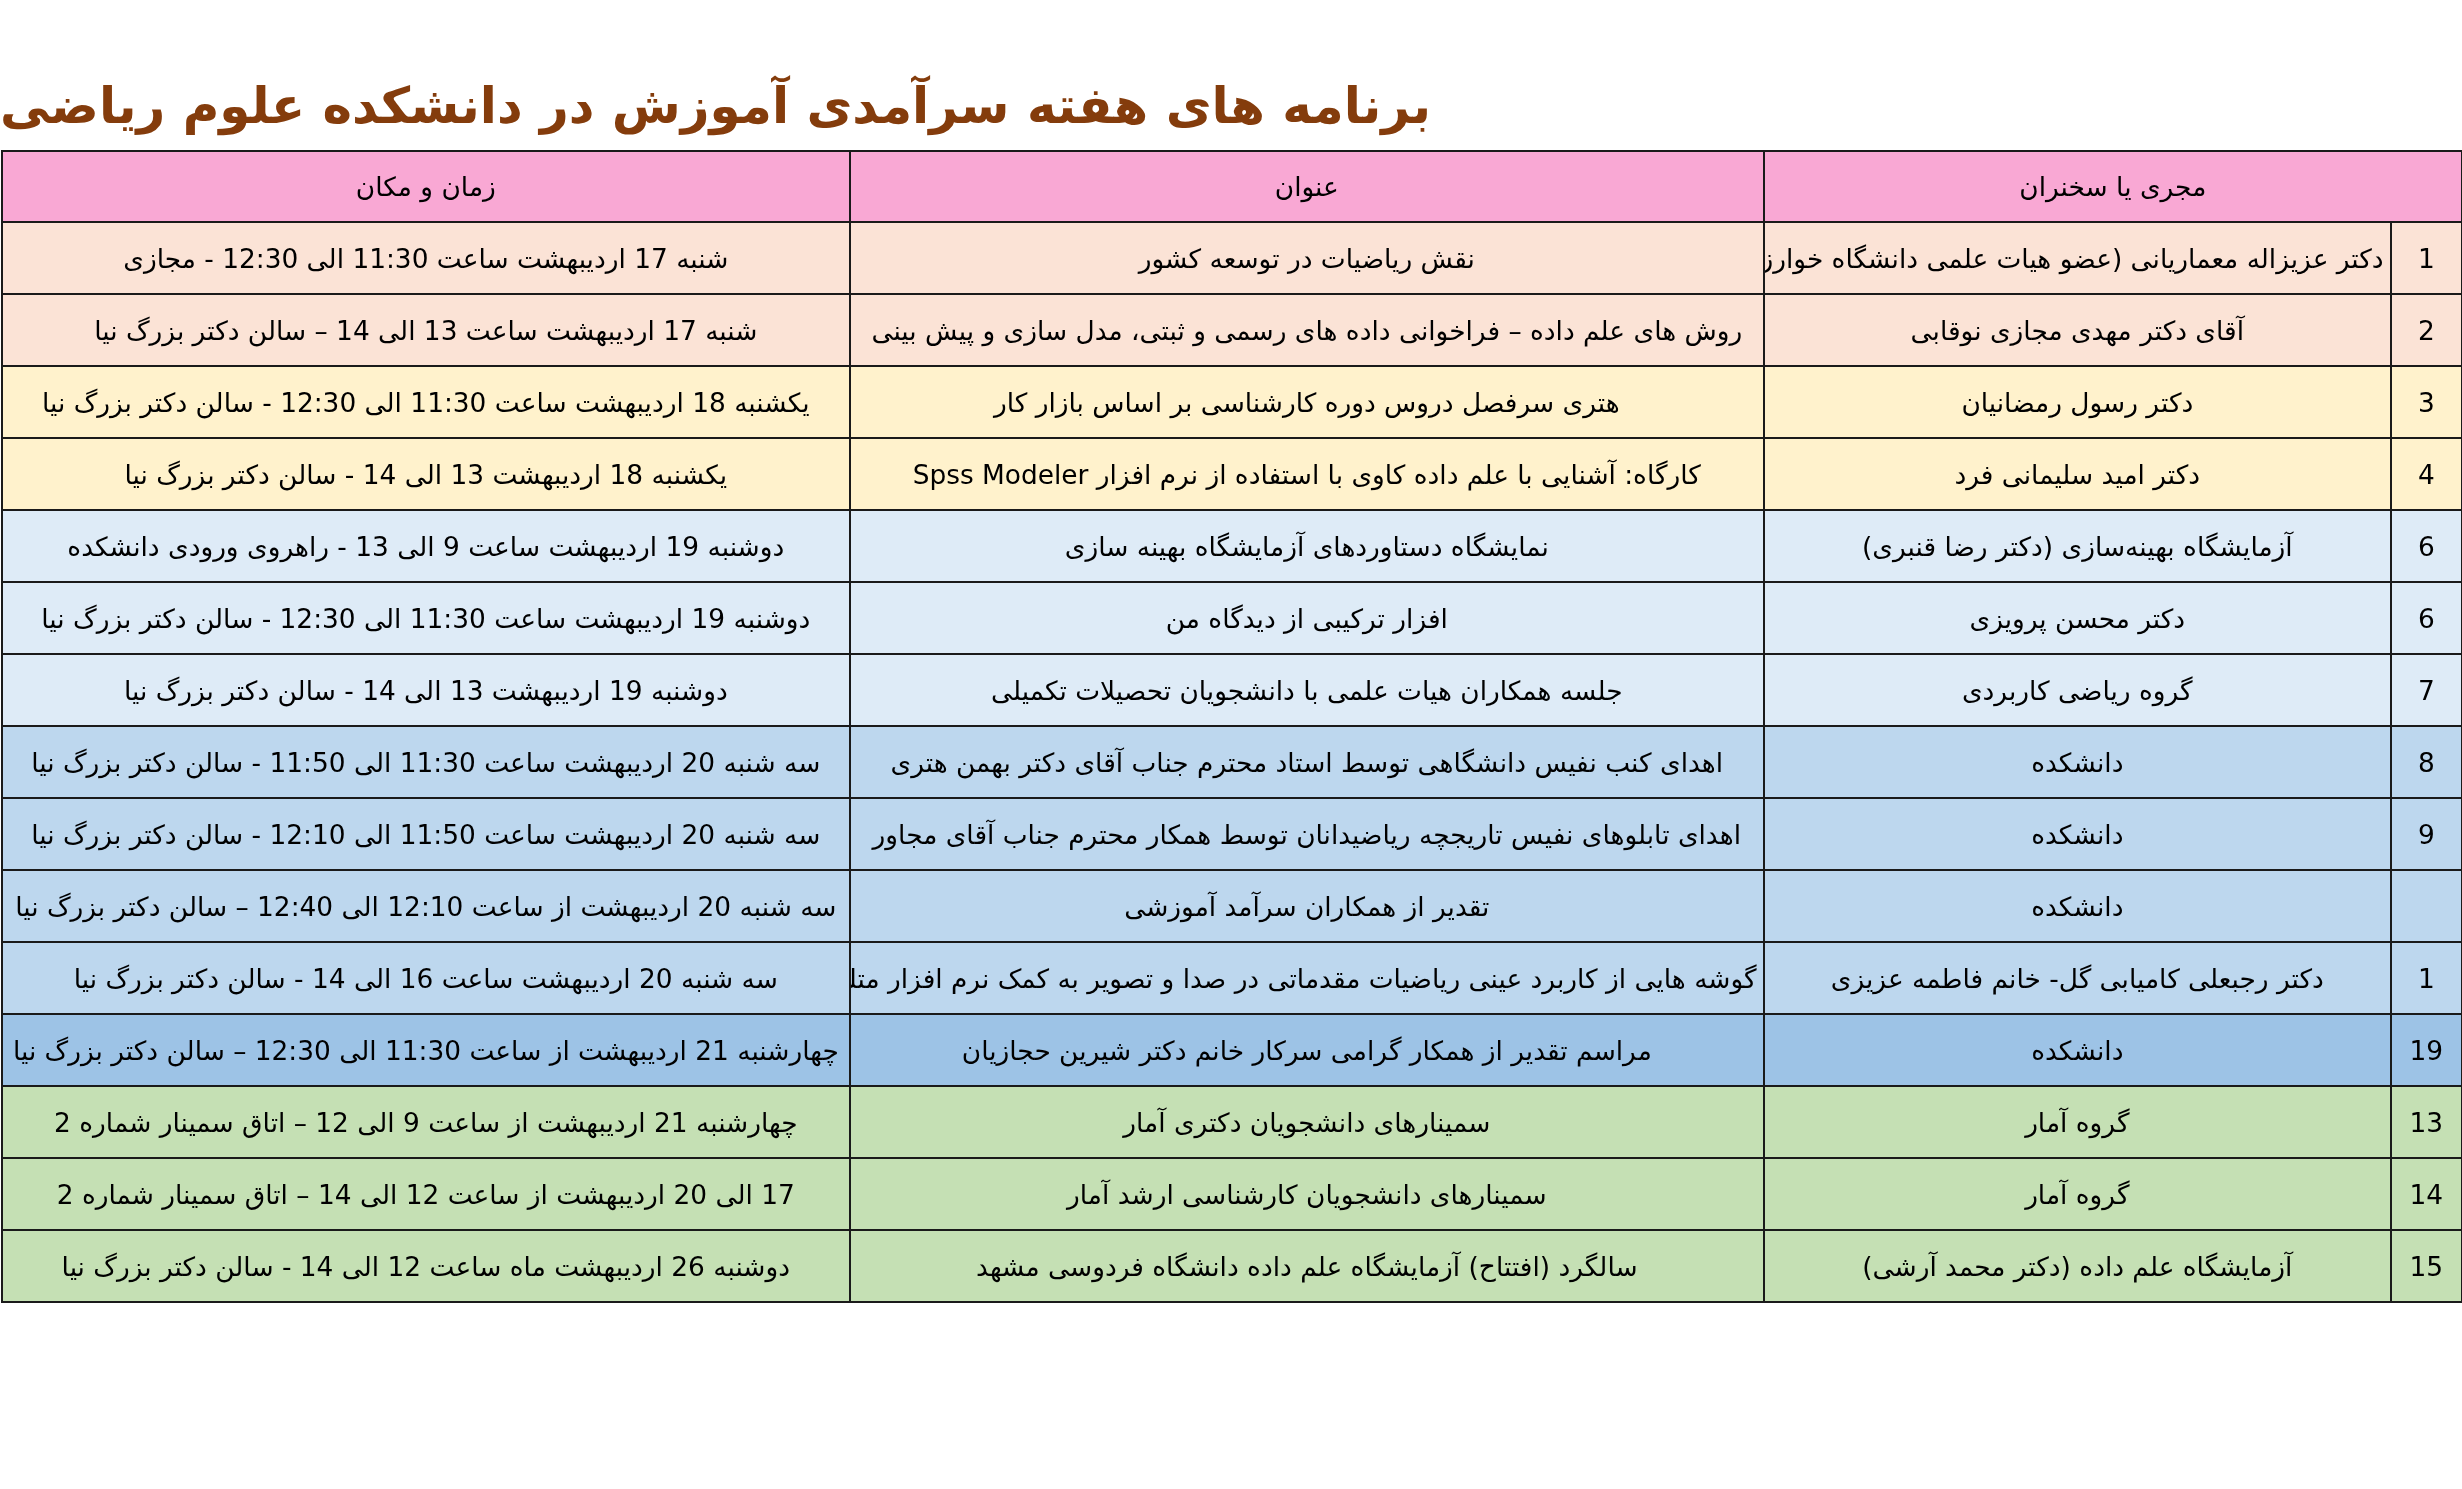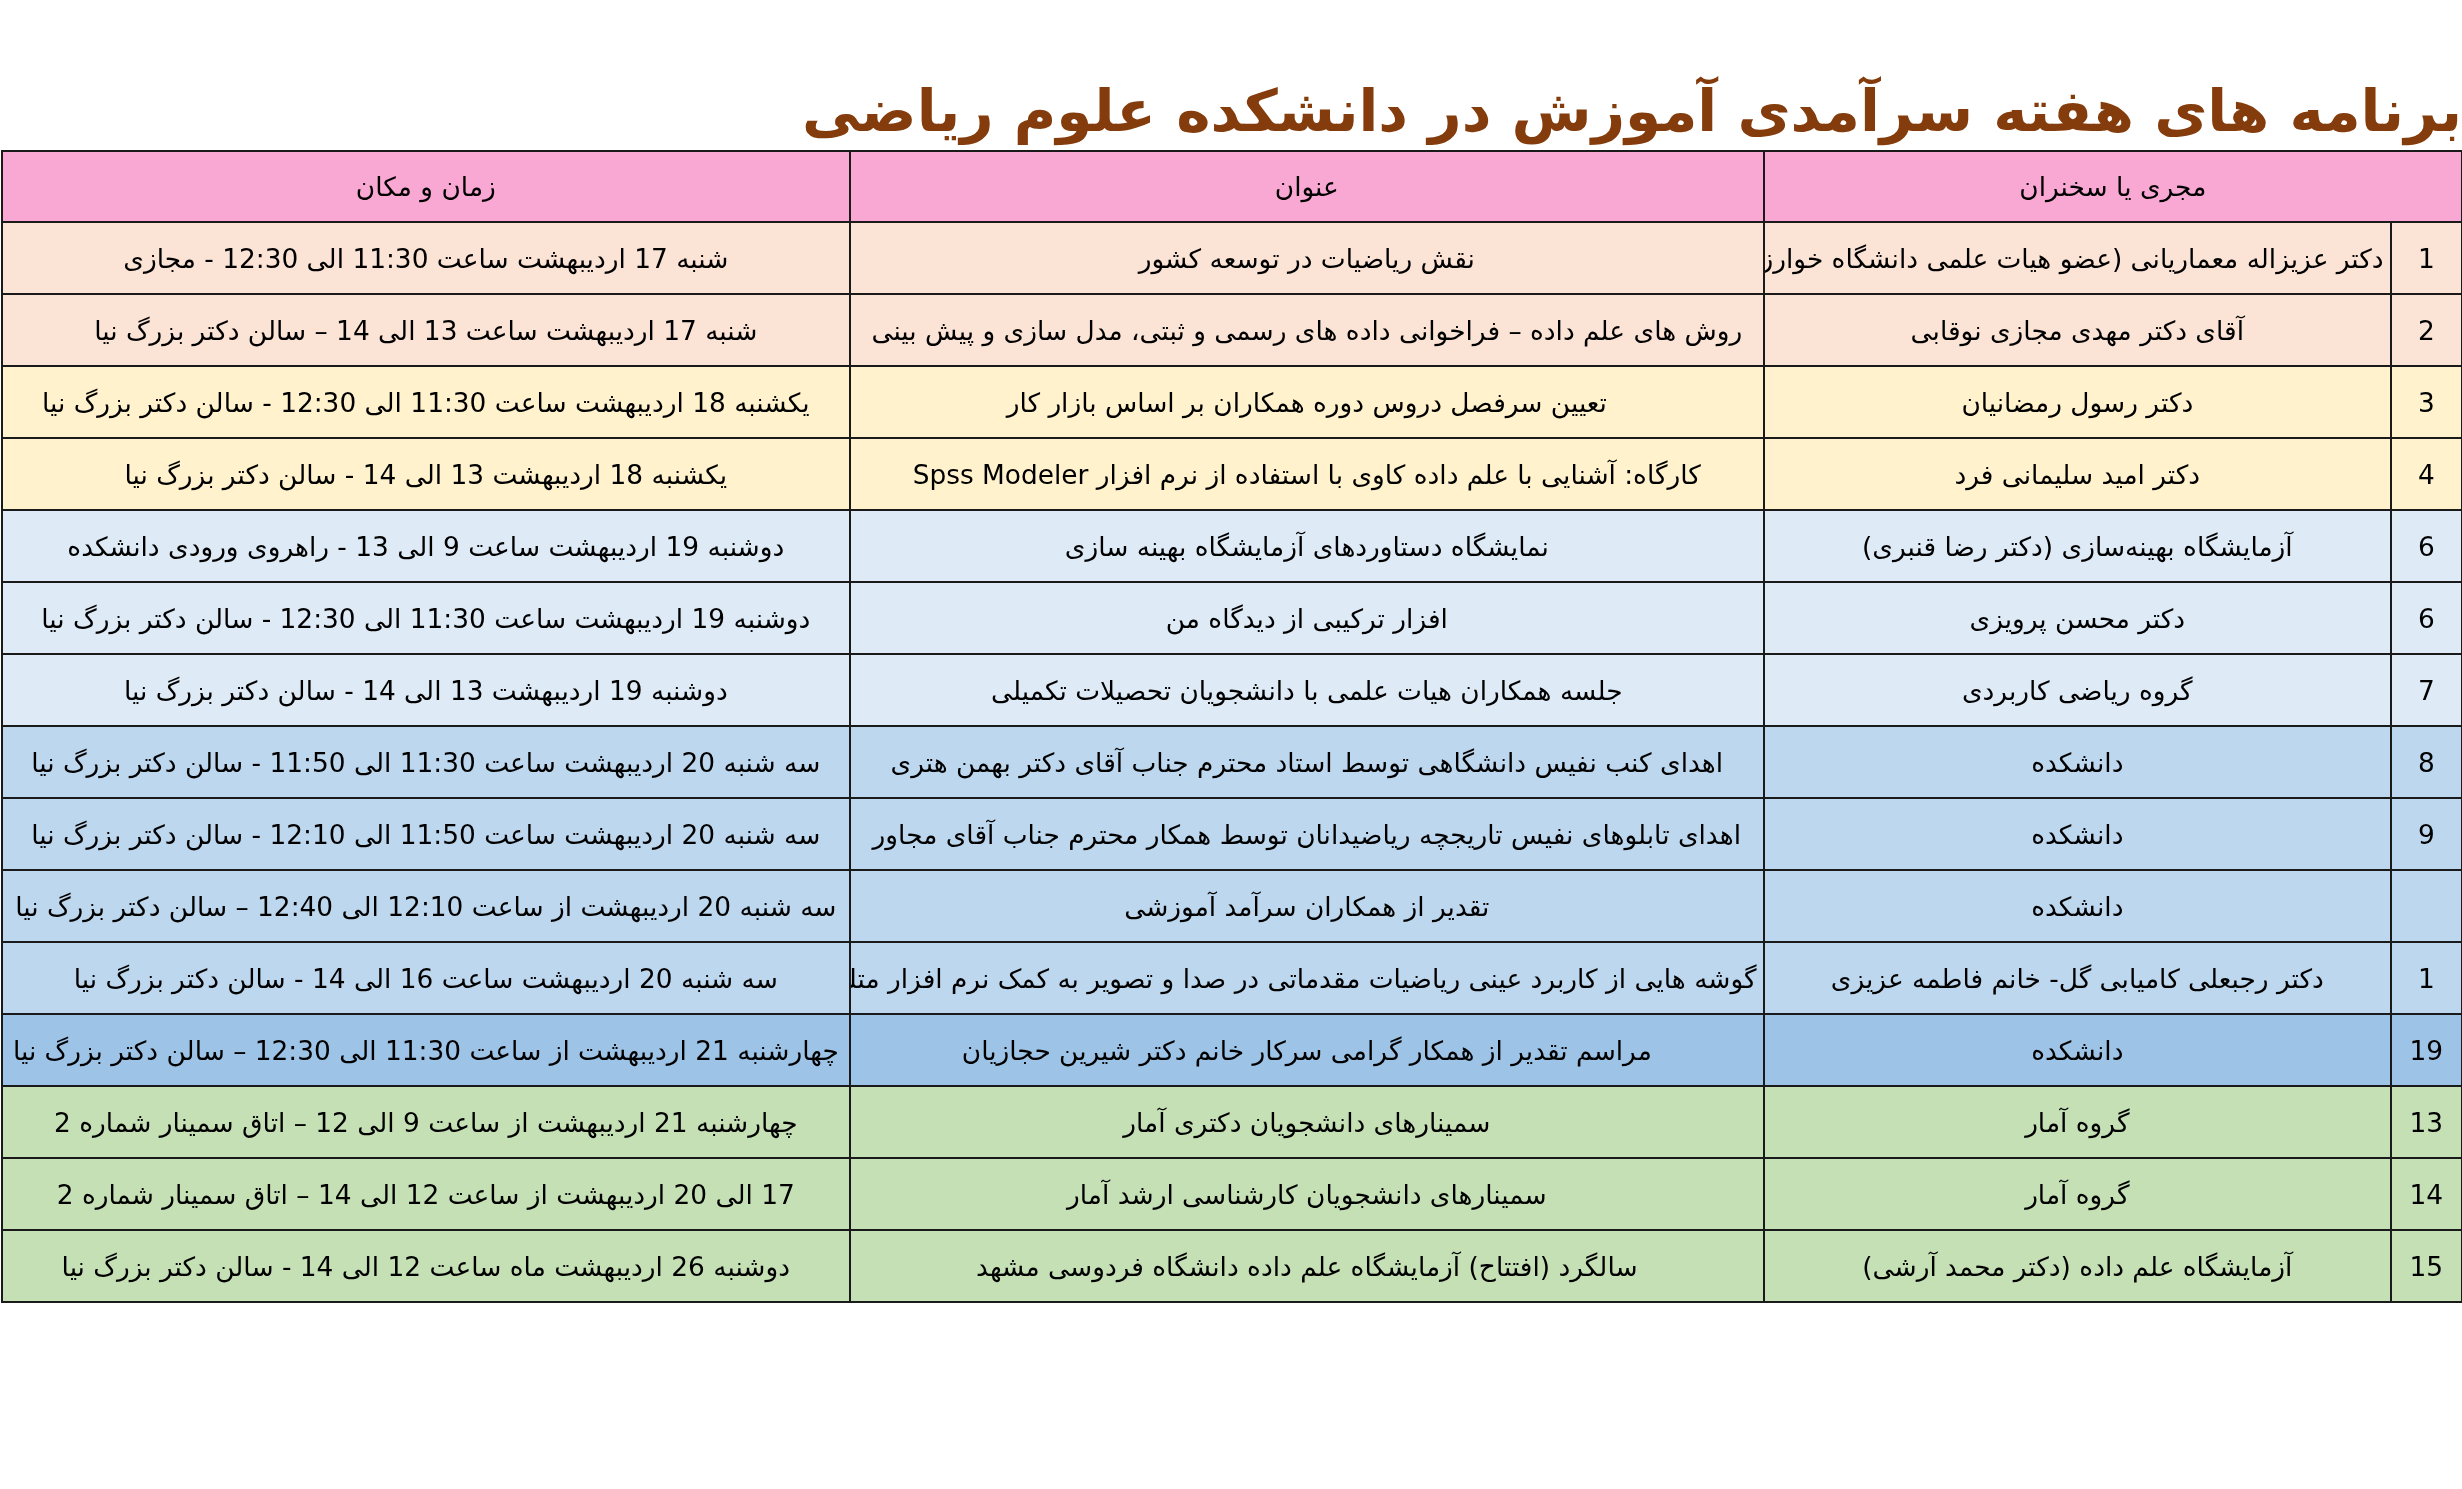--- a/index.html
+++ b/index.html
@@ -13,24 +13,24 @@
       position: relative;
       overflow: hidden;
       font-family: "DejaVu Sans", "Liberation Sans", sans-serif;
       color: #000;
     }
     .title {
       position: absolute;
       top: 33px;
       left: 0;
       width: 2462px;
-      text-align: right;
+      text-align: left;
       font-family: "DejaVu Sans", sans-serif;
       font-weight: bold;
-      font-size: 58px;
+      font-size: 50px;
       line-height: 78px;
       color: #843C0C;
       direction: rtl;
     }
     .schedule {
       position: absolute;
       top: 150px;
       left: 0.8px;
       width: 2461px;
       border-collapse: collapse;
@@ -87,21 +87,21 @@
     </tr>
     <tr style="background: rgb(251, 227, 214);">
       <td class="num-cell">2</td>
       <td>آقای دکتر مهدی مجازی نوقابی</td>
       <td class="title-cell">روش های علم داده – فراخوانی داده های رسمی و ثبتی، مدل سازی و پیش بینی</td>
       <td class="time-cell">شنبه 17 اردیبهشت ساعت 13 الی 14 – سالن دکتر بزرگ نیا</td>
     </tr>
     <tr style="background: rgb(255, 242, 204);">
       <td class="num-cell">3</td>
       <td>دکتر رسول رمضانیان</td>
-      <td class="title-cell">تعیین سرفصل دروس دوره همکاران بر اساس بازار کار</td>
+      <td class="title-cell">هتری سرفصل دروس دوره کارشناسی بر اساس بازار کار</td>
       <td class="time-cell">یکشنبه 18 اردیبهشت ساعت 11:30 الی 12:30 - سالن دکتر بزرگ نیا</td>
     </tr>
     <tr style="background: rgb(255, 242, 204);">
       <td class="num-cell">4</td>
       <td>دکتر امید سلیمانی فرد</td>
       <td class="title-cell">کارگاه: آشنایی با علم داده کاوی با استفاده از نرم افزار  Spss Modeler</td>
       <td class="time-cell">یکشنبه 18 اردیبهشت 13 الی 14 - سالن دکتر بزرگ نیا</td>
     </tr>
     <tr style="background: rgb(222, 235, 247);">
       <td class="num-cell">6</td>

